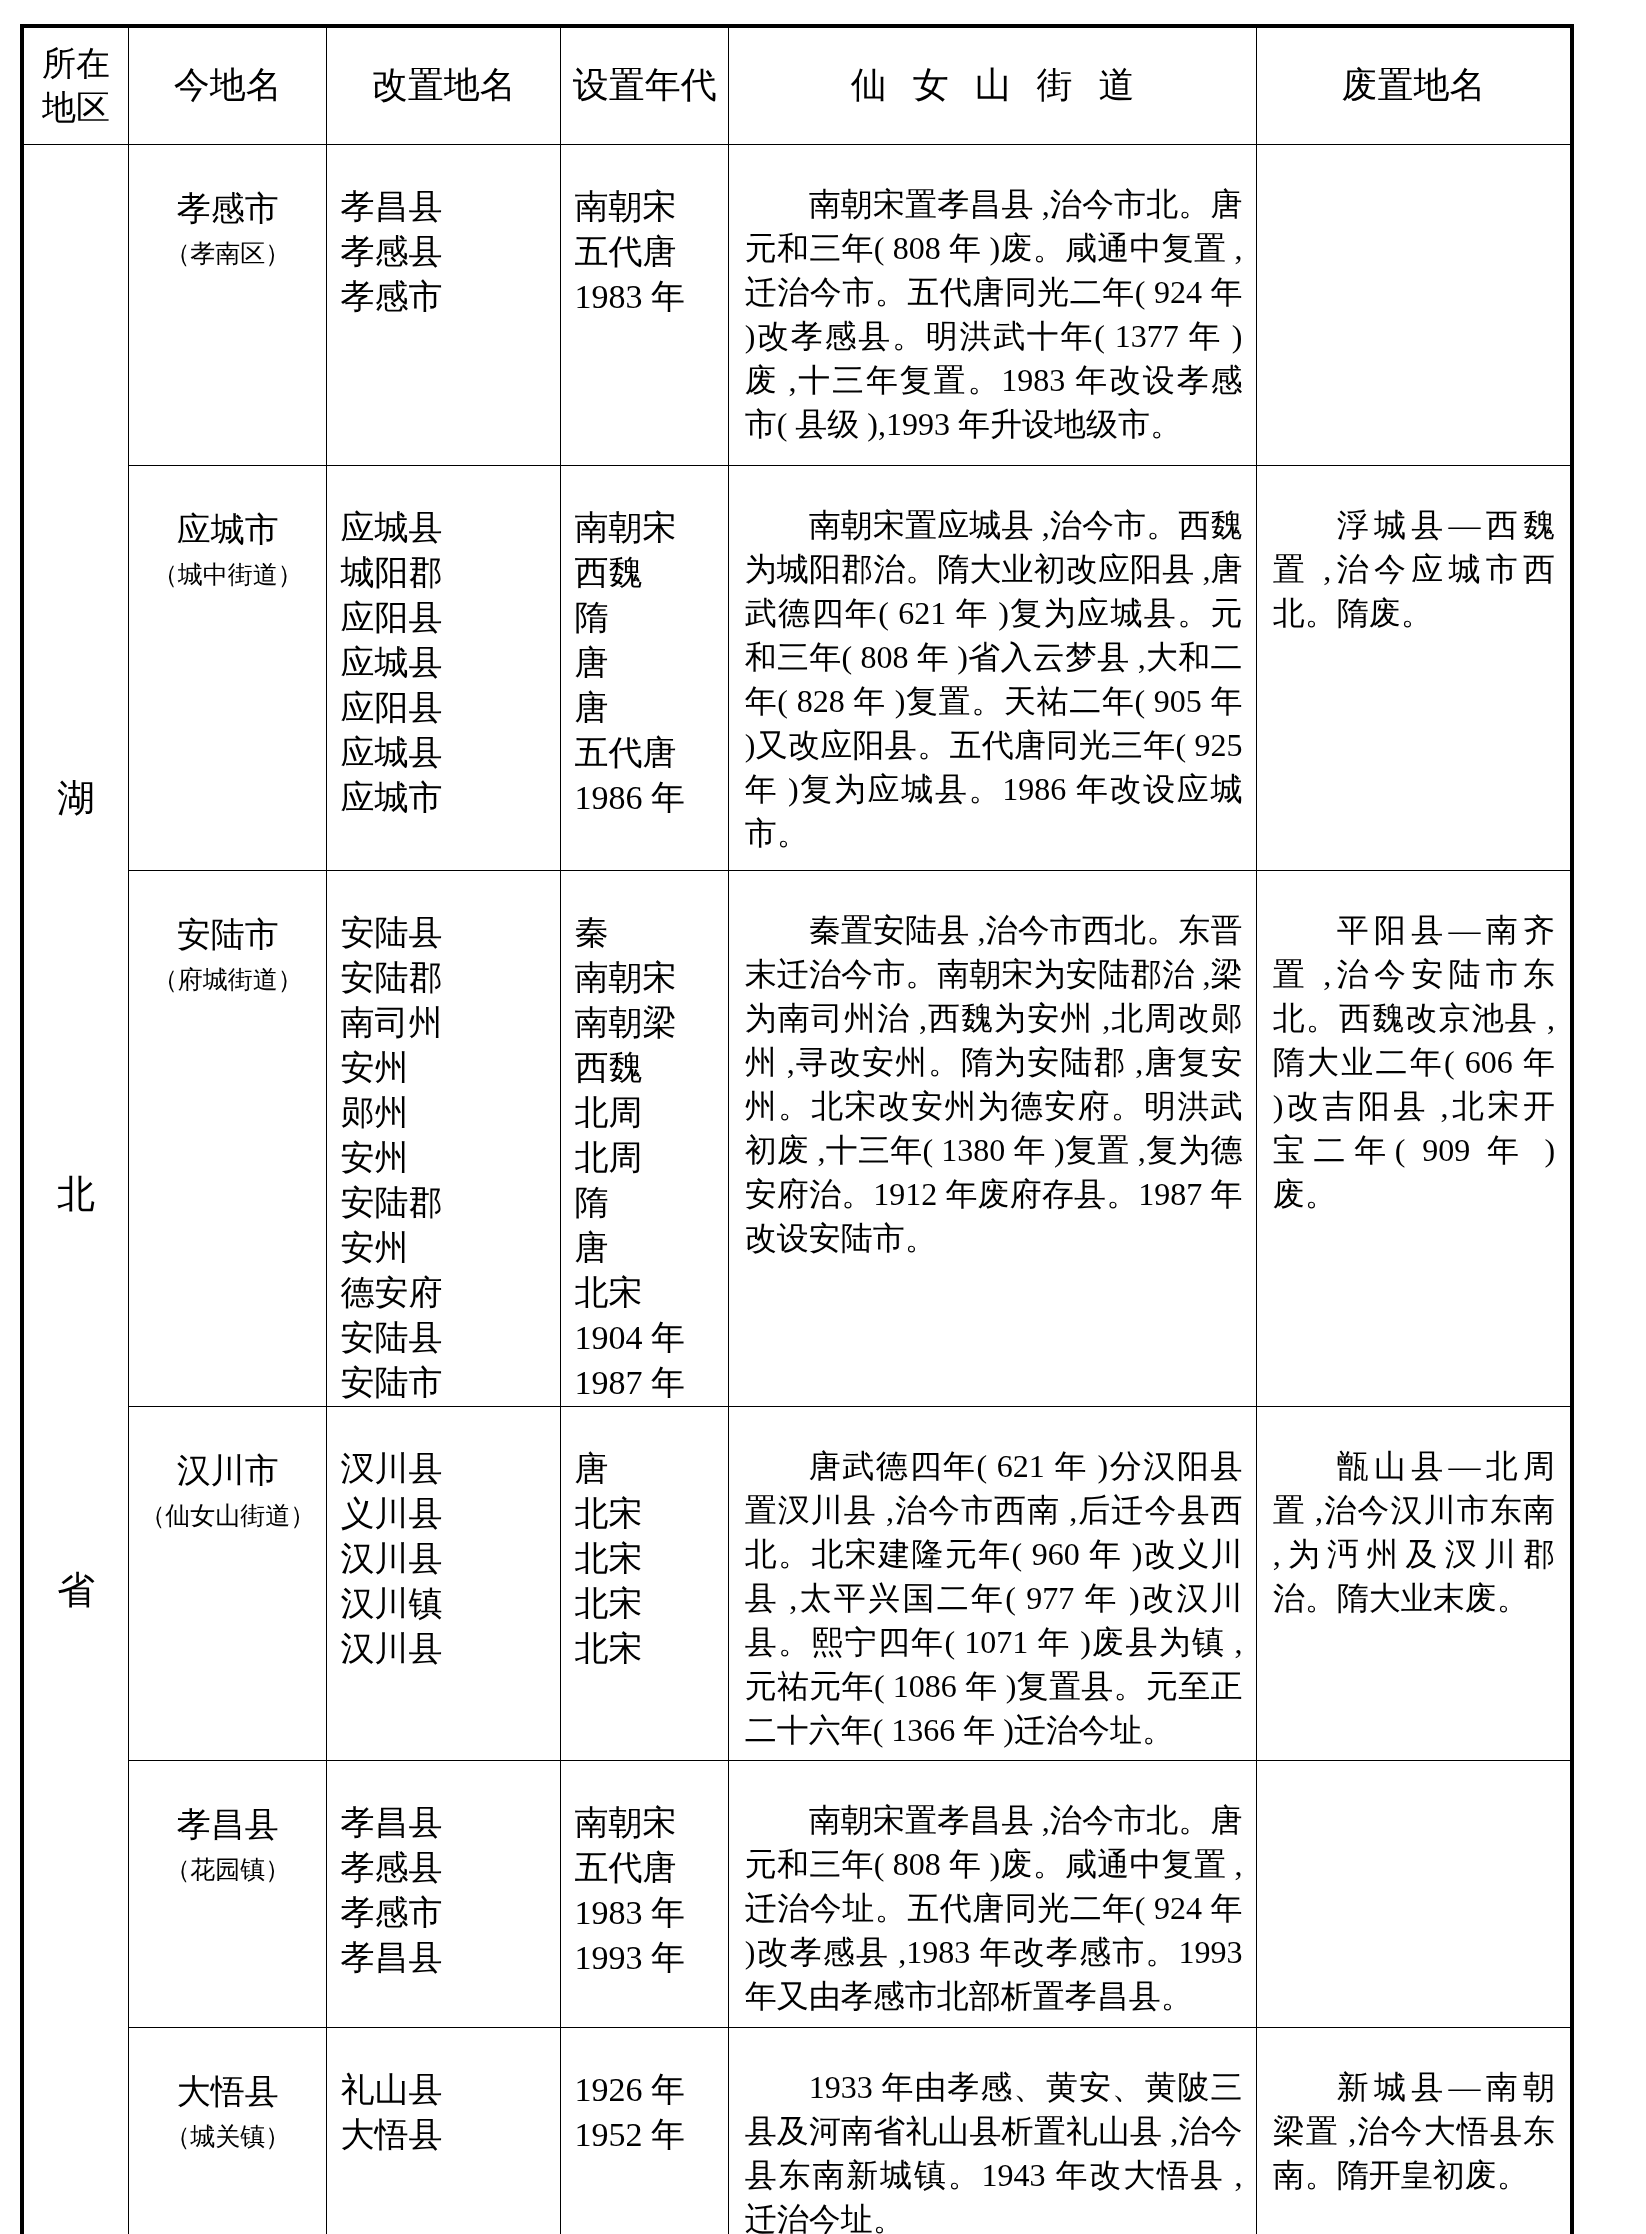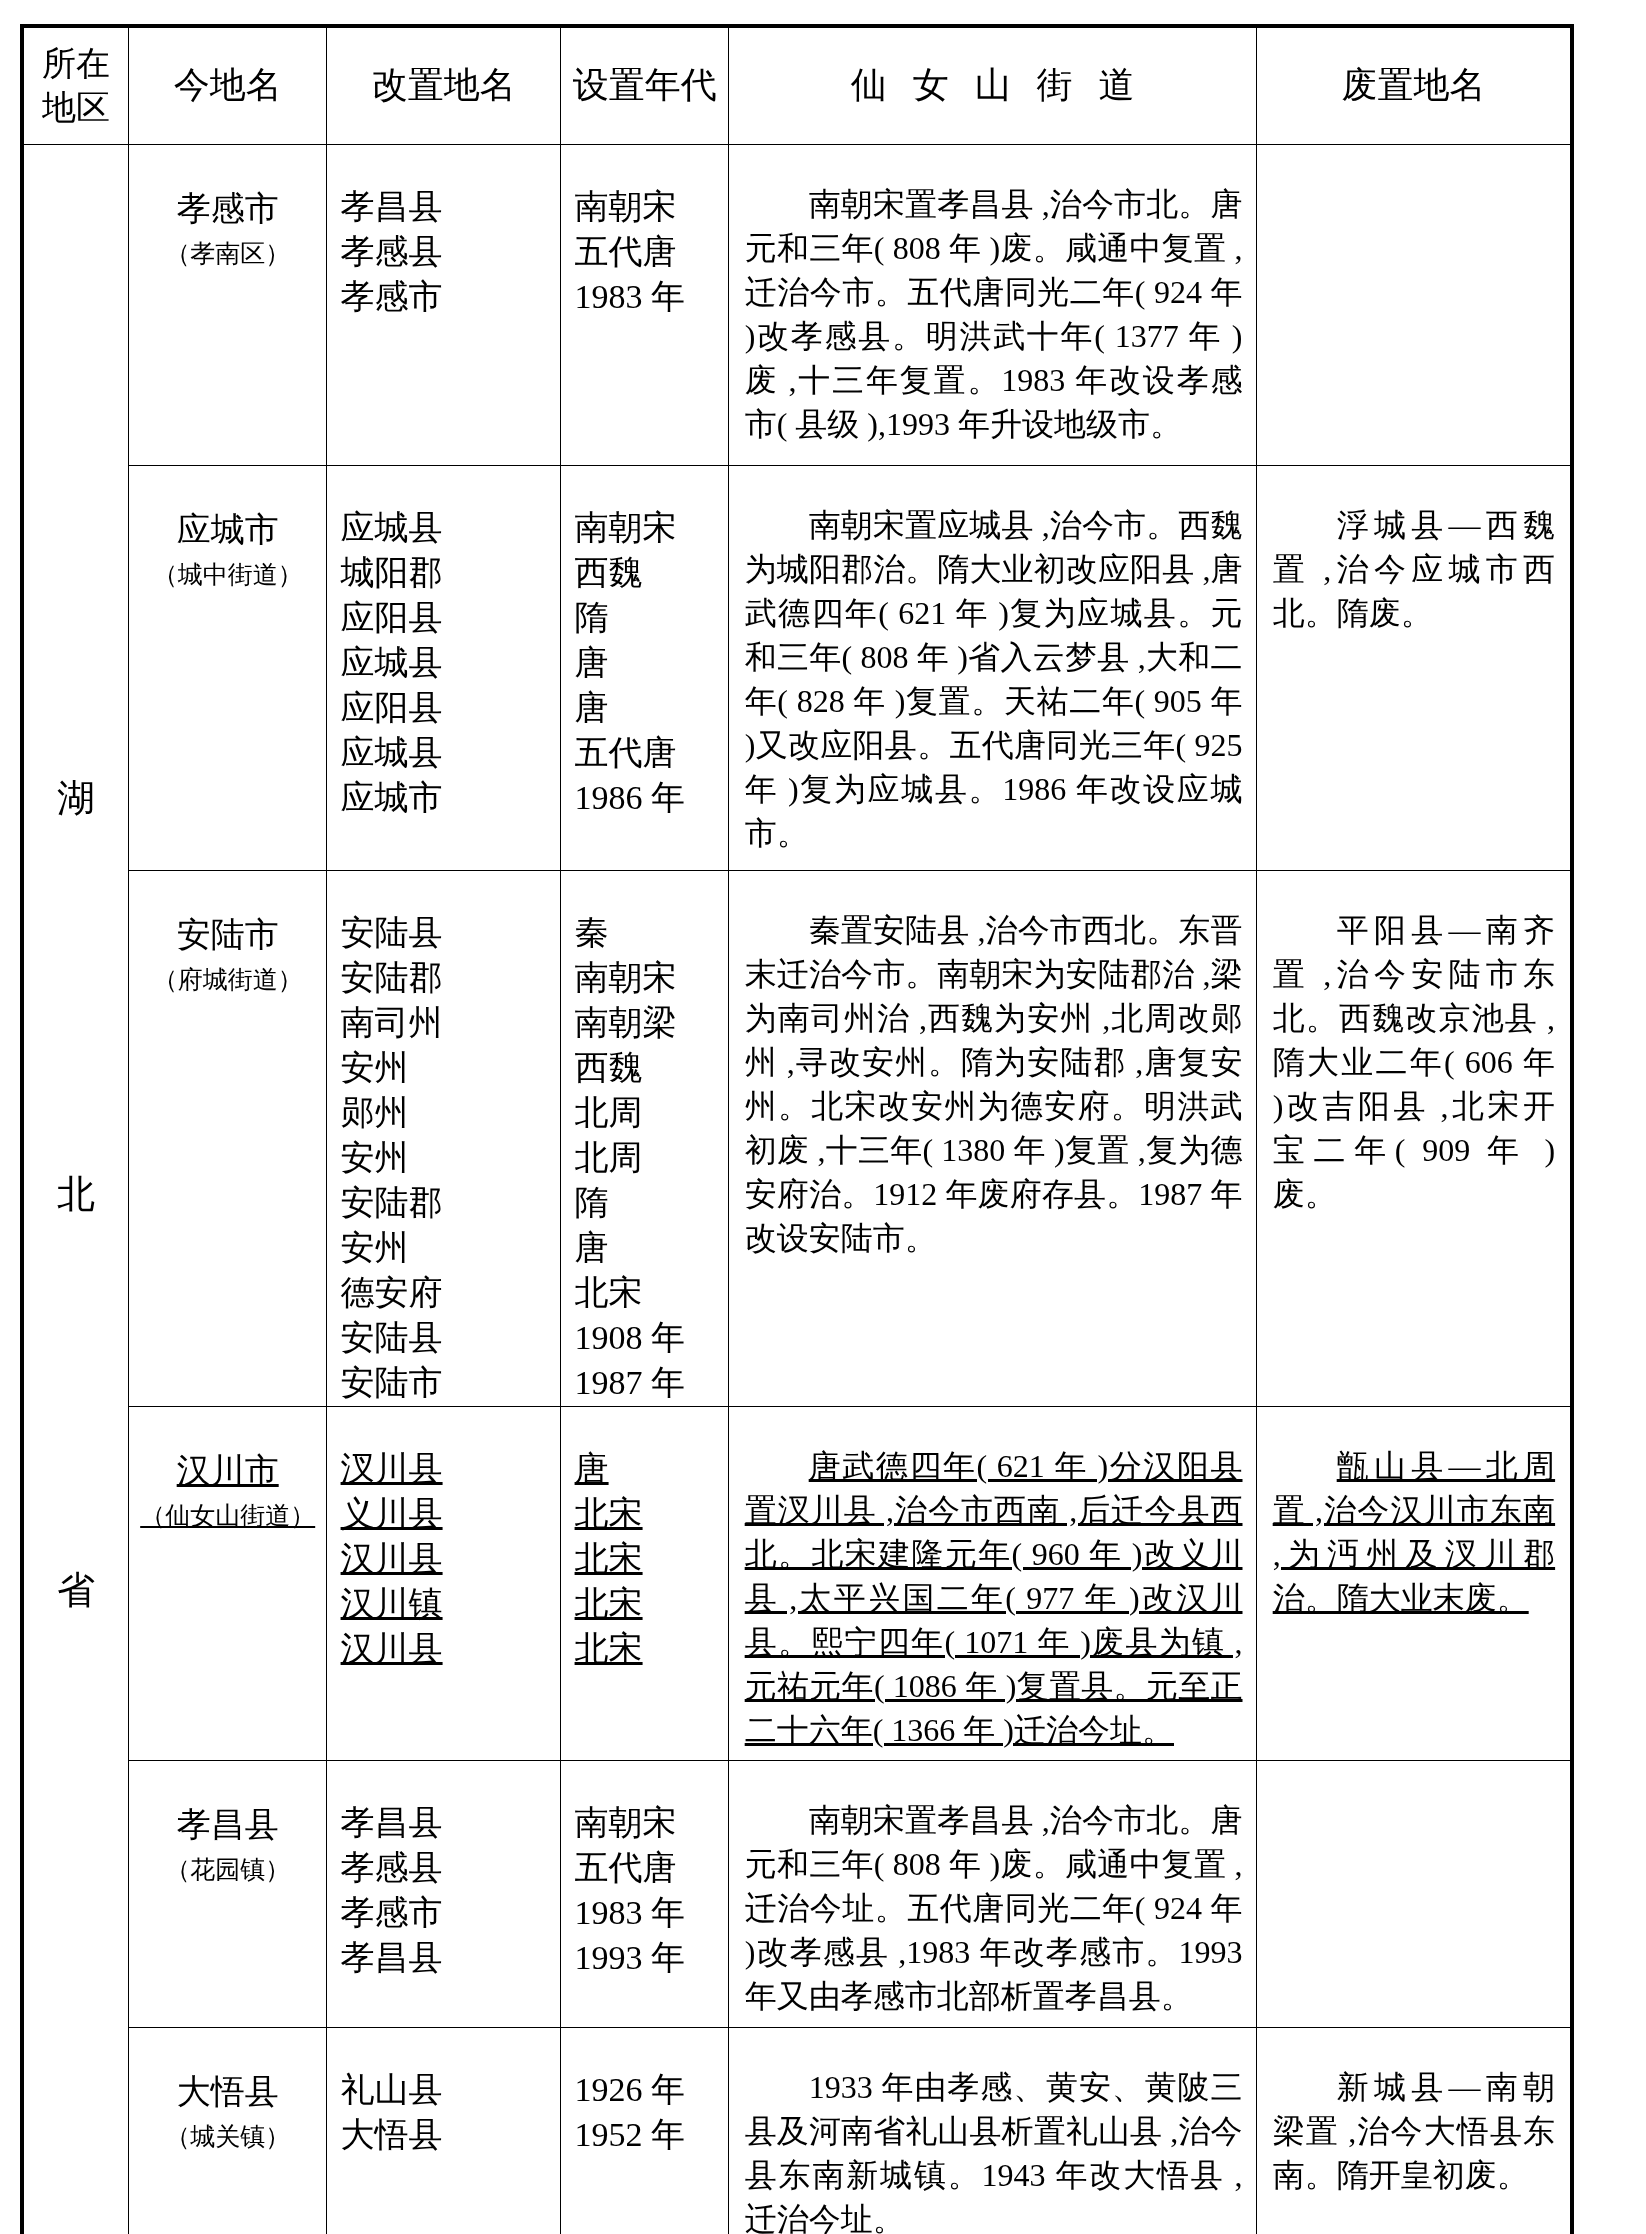--- a/index.html
+++ b/index.html
@@ -12,21 +12,21 @@
   table.gaz{
     position:absolute;left:19.7px;top:24px;width:1550px;
     border-collapse:collapse;table-layout:fixed;
     border:4.5px solid #000;
   }
   td,th{border:1.8px solid #000;vertical-align:top;padding:0;font-weight:normal;}
   tr.h-header{height:118px;}
   tr.r0{height:321px;}
   tr.r1{height:405px;}
   tr.r2{height:536px;}
-  tr.r3{height:354px;text-decoration:underline;}
+  tr.r3{height:354px;}
   tr.r4{height:267px;}
   tr.r5{height:170px;}
   th{vertical-align:middle;text-align:center;font-size:36px;line-height:1.3;}
   th.region-h{font-size:34px;white-space:pre-line;}
   th.history-h span{letter-spacing:0.72em;margin-left:0.72em;}
   .region-cell{vertical-align:middle;text-align:center;font-size:38px;}
   .region-stack{display:flex;flex-direction:column;align-items:center;gap:345px;}
   .today-cell{padding-top:41px;text-align:center;font-size:34px;line-height:45px;}
   .today-district{font-size:25px;white-space:nowrap;}
   .renamed-cell,.era-cell{padding:39px 0 0 13.4px;font-size:34px;line-height:45px;text-align:left;}
@@ -156,21 +156,21 @@
         <div>
               <div class="list-line">秦</div>
               <div class="list-line">南朝宋</div>
               <div class="list-line">南朝梁</div>
               <div class="list-line">西魏</div>
               <div class="list-line">北周</div>
               <div class="list-line">北周</div>
               <div class="list-line">隋</div>
               <div class="list-line">唐</div>
               <div class="list-line">北宋</div>
-              <div class="list-line">1908 年</div>
+              <div class="list-line">1904 年</div>
               <div class="list-line">1987 年</div>
             </div>
       </td>
       <td class="history-cell">
         <p class="para">秦置安陆县 ,治今市西北。东晋末迁治今市。南朝宋为安陆郡治 ,梁为南司州治 ,西魏为安州 ,北周改郧州 ,寻改安州。隋为安陆郡 ,唐复安州。北宋改安州为德安府。明洪武初废 ,十三年( 1380 年 )复置 ,复为德安府治。1912 年废府存县。1987 年改设安陆市。</p>
       </td>
       <td class="abolished-cell">
         <p class="para">平阳县—南齐置 ,治今安陆市东北。西魏改京池县 ,隋大业二年( 606 年 )改吉阳县 ,北宋开宝二年( 909 年 )废。</p>
       </td>
     </tr>

